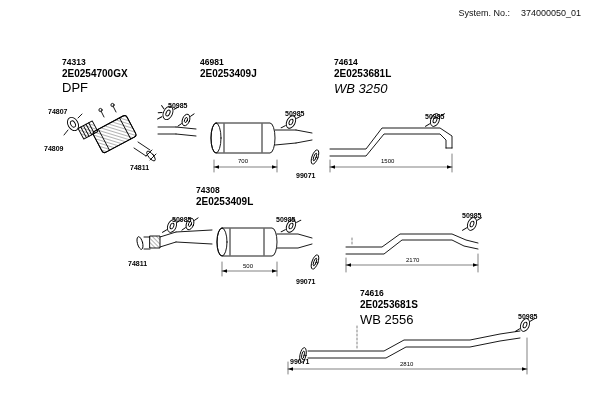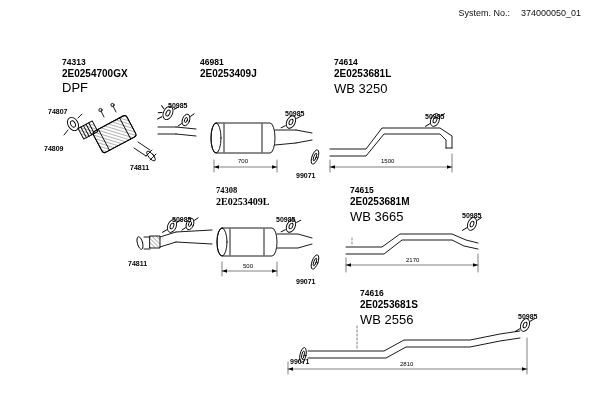--- a/index.html
+++ b/index.html
@@ -199,33 +199,28 @@
   </div>
 
   <div class="lbl" style="left:200px;top:58px;">
     <div class="part-code">46981</div>
     <div class="part-num">2E0253409J</div>
   </div>
 
   <div class="lbl" style="left:334px;top:58px;">
     <div class="part-code">74614</div>
     <div class="part-num">2E0253681L</div>
-    <div class="sub" style="margin-top:3px;">WB 3250</div>
-  </div>
-
-  <div class="lbl" style="left:216px;top:186px;font-family:Liberation Serif, serif;">
+    <div class="sub" style="margin-top:3px;font-style:italic;">WB 3250</div>
+  </div>
+
+  <div class="lbl" style="left:196px;top:186px;">
     <div class="part-code">74308</div>
     <div class="part-num">2E0253409L</div>
   </div>
 
-  <div class="lbl" style="left:350px;top:186px;">
-    <div class="part-code">74615</div>
-    <div class="part-num">2E0253681M</div>
-    <div class="sub" style="margin-top:3px;">WB 3665</div>
-  </div>
 
   <div class="lbl" style="left:360px;top:289px;">
     <div class="part-code">74616</div>
     <div class="part-num">2E0253681S</div>
     <div class="sub" style="margin-top:3px;">WB 2556</div>
   </div>
 
   <div class="lbl small" style="left:48px;top:108px;">74807</div>
   <div class="lbl small" style="left:44px;top:145px;">74809</div>
   <div class="lbl small" style="left:130px;top:164px;">74811</div>

